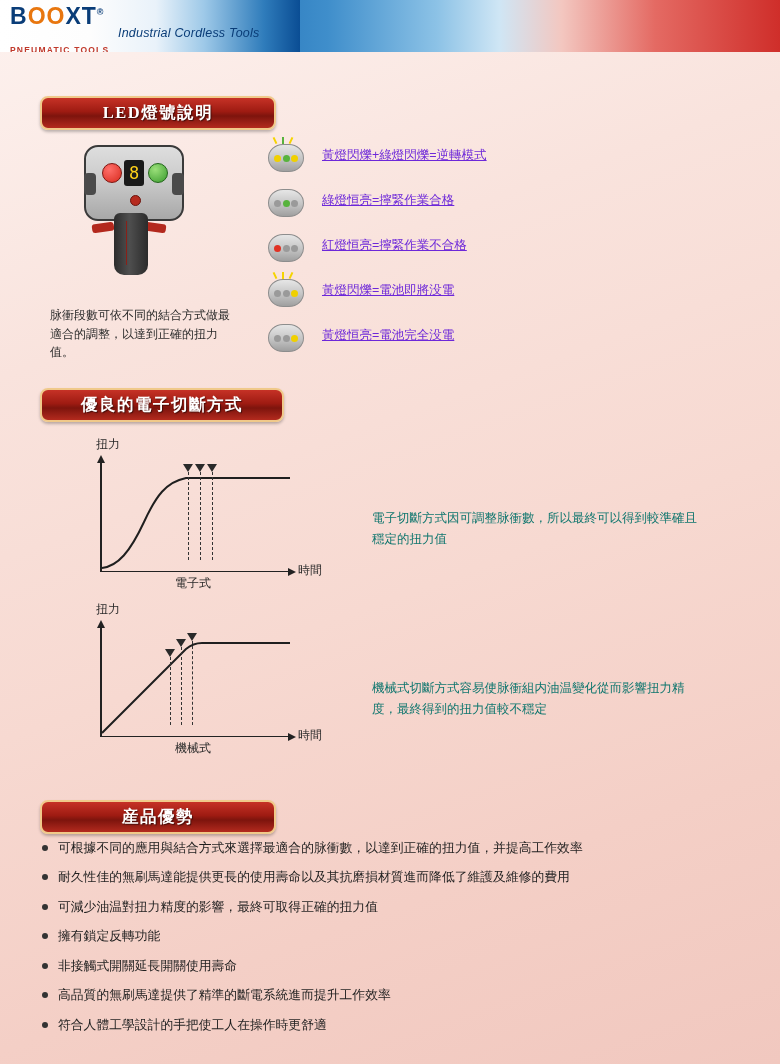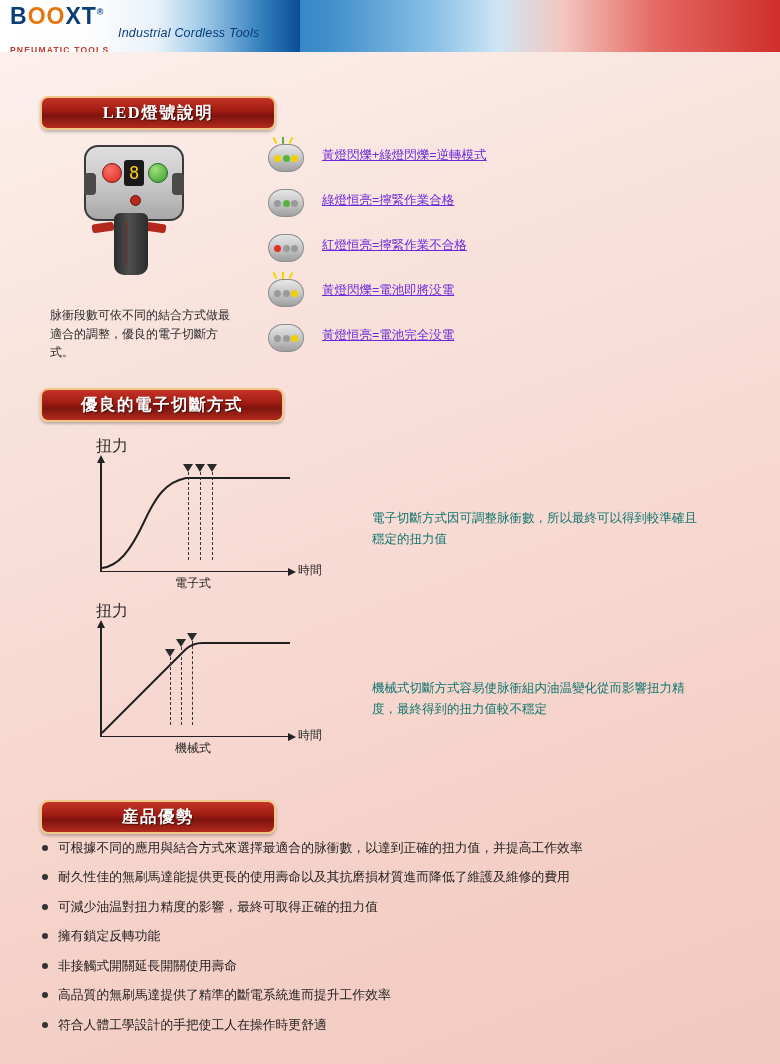--- a/index.html
+++ b/index.html
@@ -271,21 +271,21 @@
     position: absolute;
     left: 188px; bottom: 9.5px;
     width: 0; height: 0;
     border-top: 4.5px solid transparent;
     border-bottom: 4.5px solid transparent;
     border-left: 8px solid #222;
   }
   .axis-label-y {
     position: absolute;
     left: -4px; top: -12px;
-    font-size: 16px;
+    font-size: 12px;
   }
   .axis-label-x {
     position: absolute;
     left: 198px; bottom: 6px;
     font-size: 12px;
   }
   .chart-caption {
     position: absolute;
     left: 75px; bottom: -7px;
     font-size: 12px;
@@ -372,21 +372,21 @@
       <div class="led-disp">8</div>
       <div class="led-green"></div>
       <div class="tool-dot"></div>
     </div>
     <div class="tool-trigger-l"></div>
     <div class="tool-trigger-r"></div>
     <div class="tool-handle"></div>
     <div class="pointer-line"></div>
   </div>
 
-  <div class="tool-note">脉衝段數可依不同的結合方式做最適合的調整，優良的電子切斷方式。</div>
+  <div class="tool-note">脉衝段數可依不同的結合方式做最適合的調整，以達到正確的扭力值。</div>
 
   <div class="led-list">
 
     <div class="led-row">
       <div class="led-icon">
         <div class="ray r1"></div>
         <div class="ray g2"></div>
         <div class="ray r3"></div>
         <div class="dot left yellow"></div>
         <div class="dot mid green"></div>

